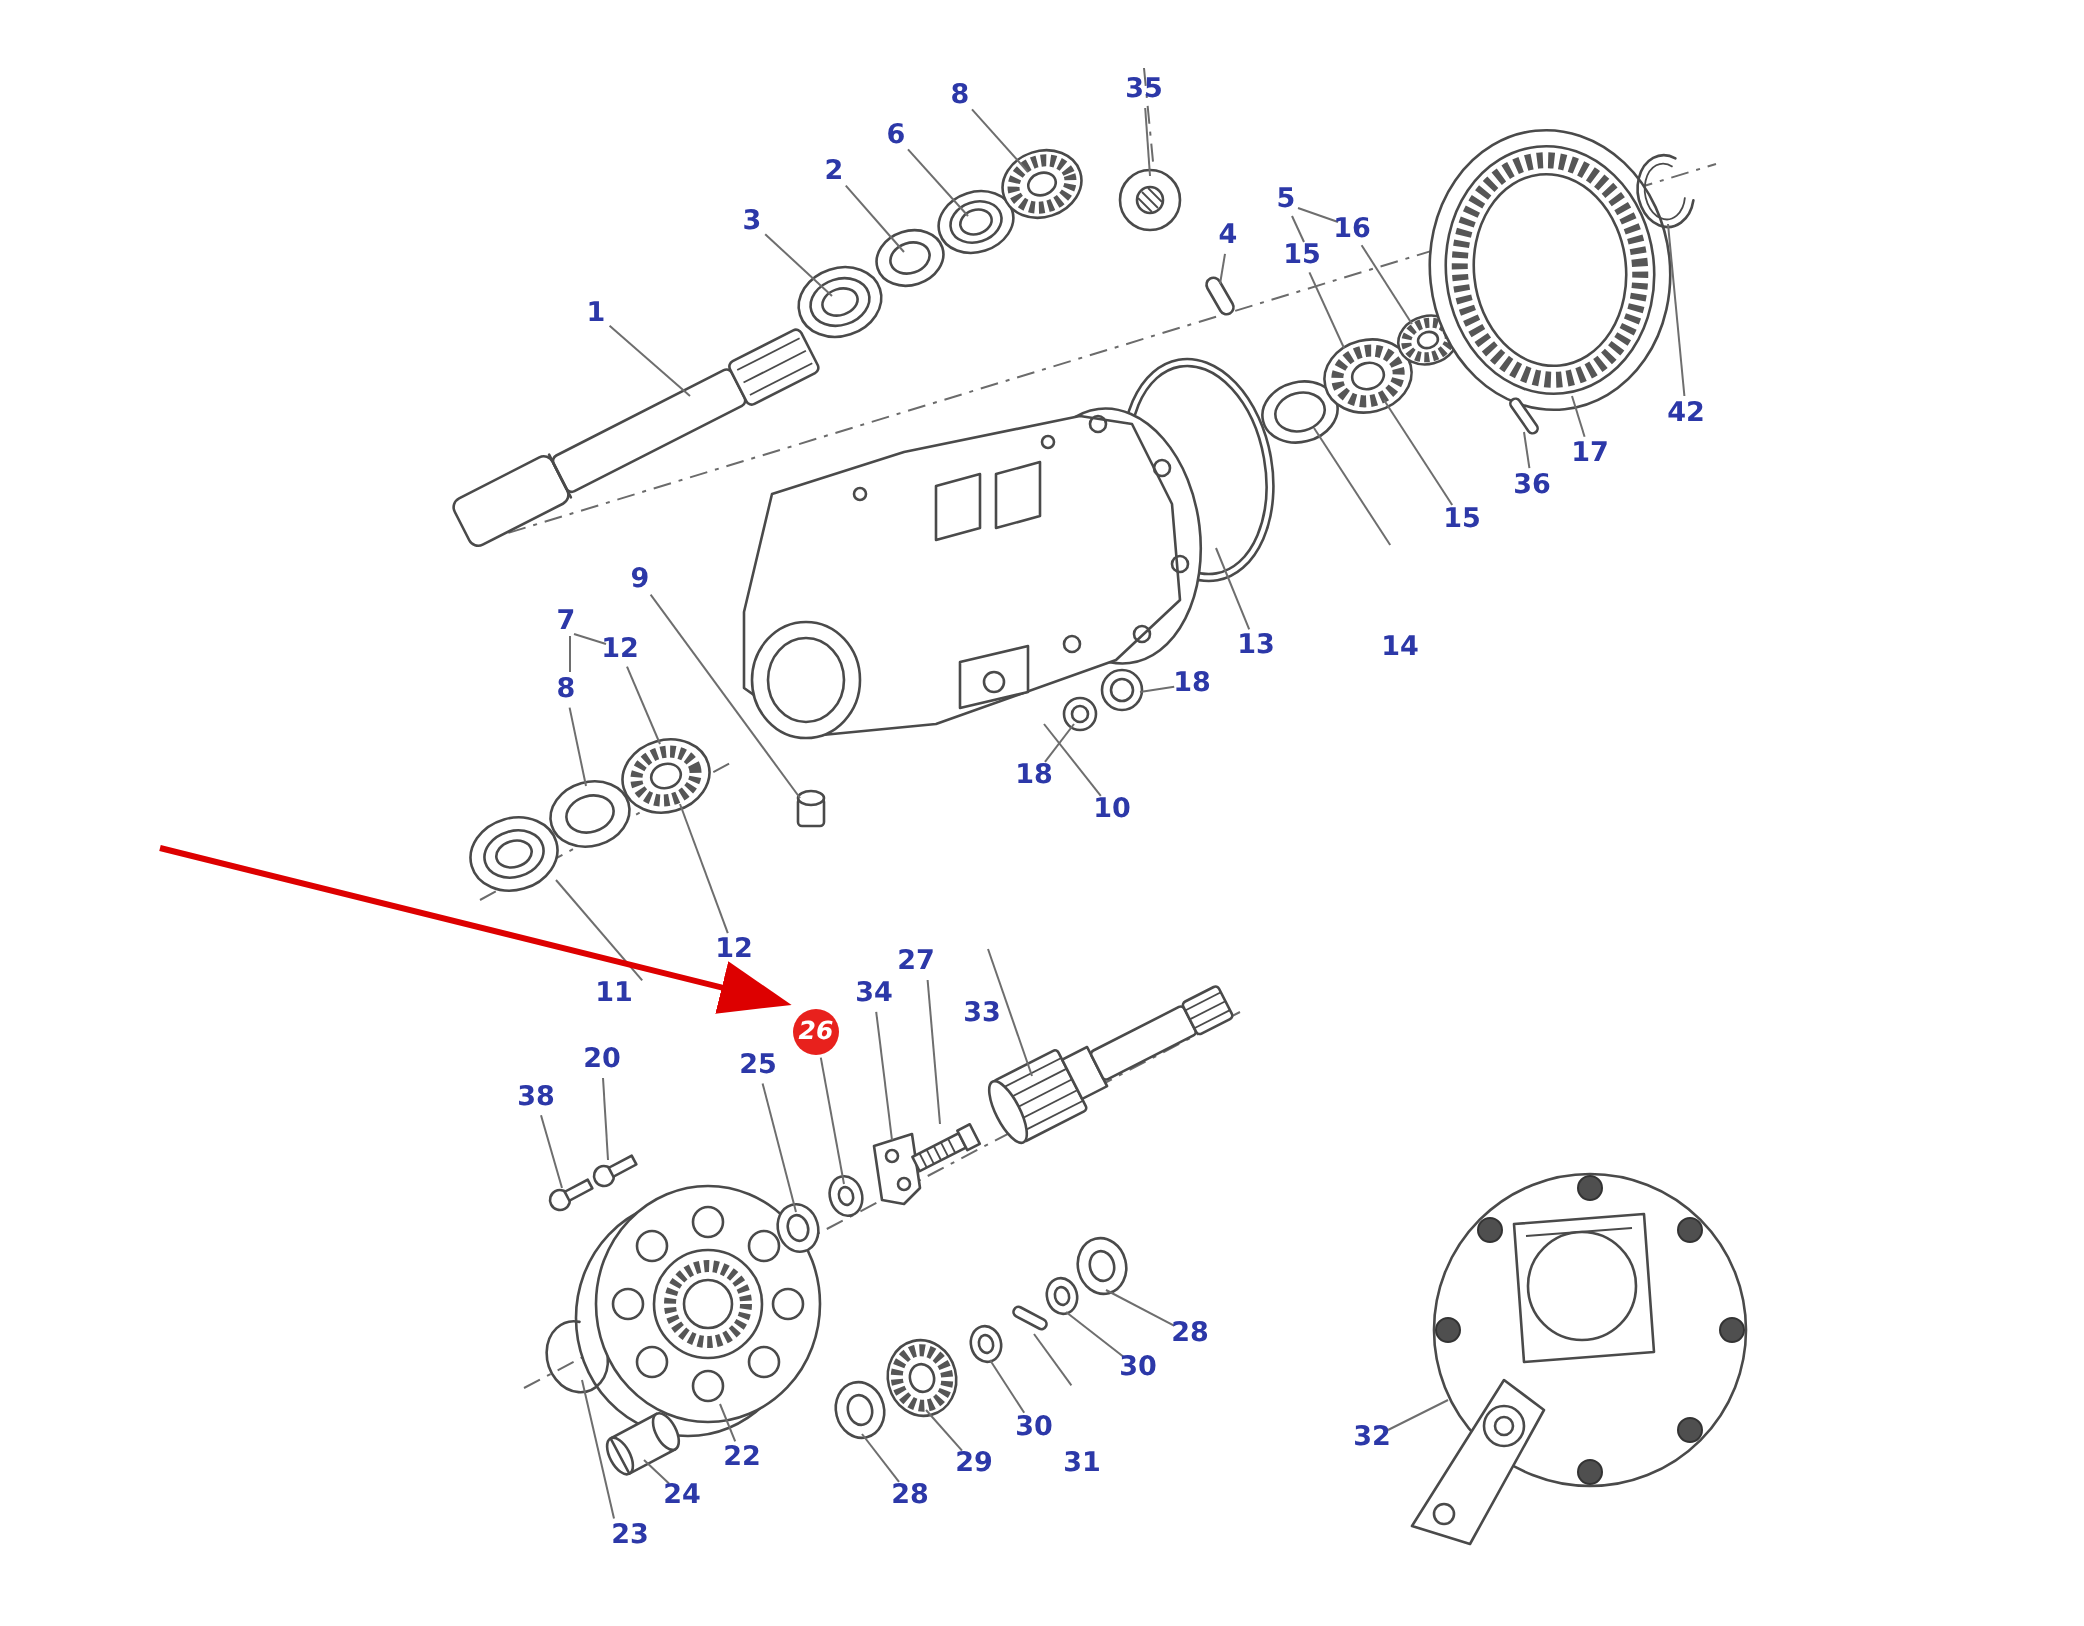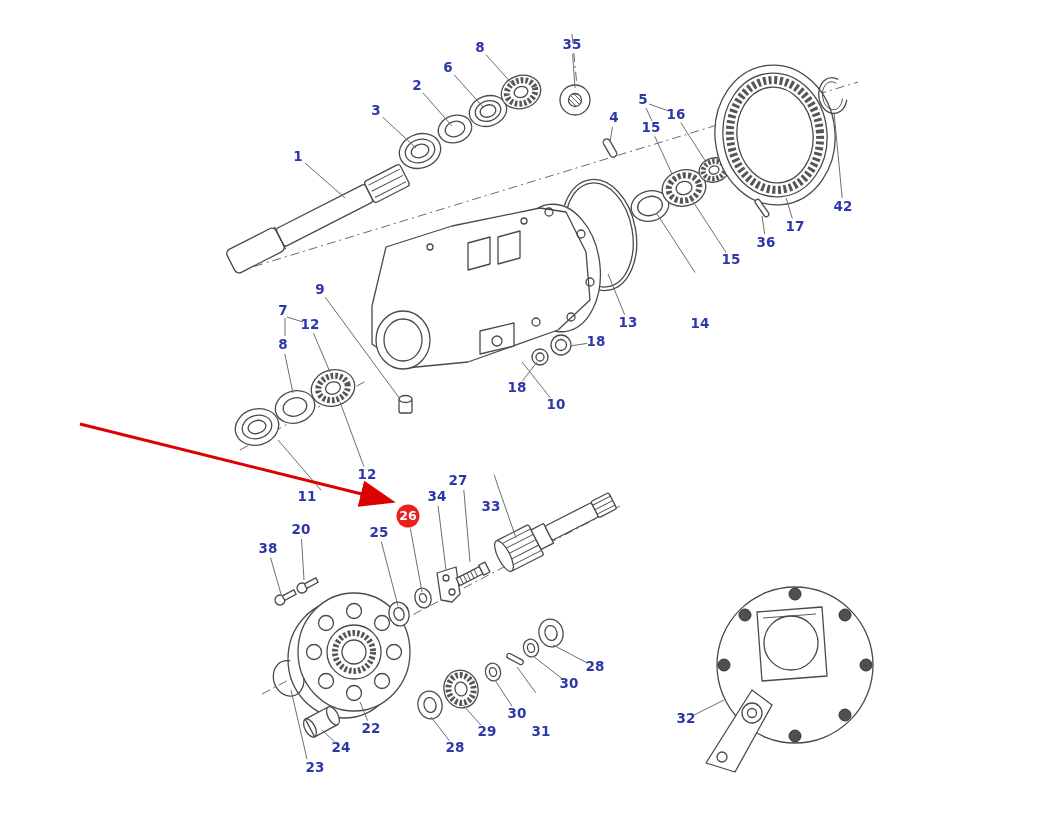--- a/index.html
+++ b/index.html
@@ -40,20 +40,21 @@
     user-select: none;
     cursor: default;
   }
   .part-label.highlight {
     background: var(--highlight-bg);
     color: var(--highlight-text);
     width: 23px; height: 23px;
     border-radius: 50%;
     display: flex; align-items: center; justify-content: center;
     font-size: 12.5px;
+    font-style: italic;
   }
 </style>
 </head>
 <body>
 
 <div class="stage">
 
   <svg class="art-layer" width="1042" height="813" viewBox="0 0 1042 813">
     <defs>
       <marker id="ah" markerWidth="12" markerHeight="9" refX="10" refY="4.5" orient="auto">

